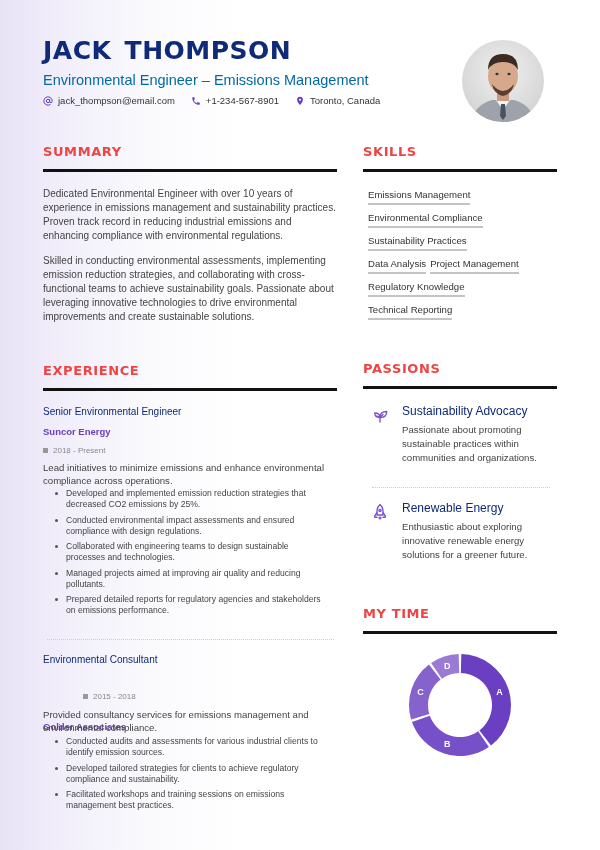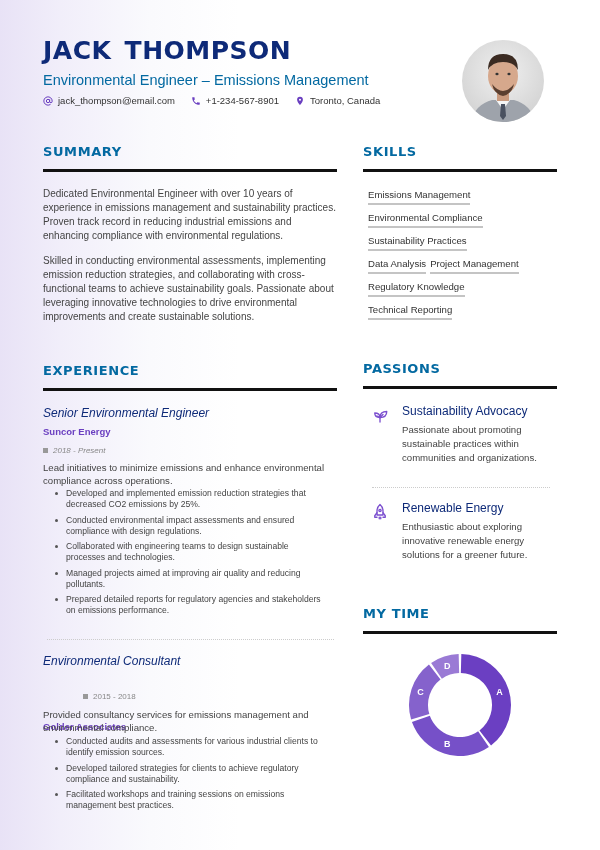--- a/index.html
+++ b/index.html
@@ -33,38 +33,38 @@
 
   .photo {
     position: absolute; left: 462px; top: 40px; width: 82px; height: 82px;
     border-radius: 50%; overflow: hidden;
     background: radial-gradient(circle at 50% 40%, #f0f0f0 0%, #d6d6d6 70%, #c8c8c8 100%);
   }
 
   
   .section-title {
     position: absolute; font-family: "DejaVu Sans", sans-serif; font-weight: bold;
-    font-size: 13px; letter-spacing: 0.6px; color: #0369a1;
+    font-size: 13px; letter-spacing: 0.6px; color: #ef4444;
   }
   .rule { position: absolute; height: 3px; background: #111; }
 
   .para {
     position: absolute; font-size: 10px; line-height: 14px; color: #444;
   }
 
   
   .skills { position: absolute; left: 368px; top: 189px; width: 190px; }
   .skill-row { display: flex; gap: 4px; margin-bottom: 7px; }
   .skill {
     font-size: 9.6px; color: #333; padding-bottom: 3px;
     border-bottom: 2px solid #c4c4c4; display: inline-block;
   }
 
   
-  .job-title { position: absolute; font-size: 12px; color: #0e2a78; font-weight: 500; font-style: italic; }
+  .job-title { position: absolute; font-size: 10px; color: #0e2a78; font-weight: 500; }
   .company { position: absolute; font-size: 9.5px; color: #6a3fc0; font-weight: bold; }
   .date { position: absolute; font-size: 8px; color: #888; display: flex; align-items: center; gap: 5px; }
   .date .sq { width: 5px; height: 5px; background: #999; display: inline-block; }
   .job-desc { position: absolute; font-size: 9.6px; line-height: 13px; color: #444; width: 290px; }
   .bullets { position: absolute; font-size: 8.6px; line-height: 11px; color: #444; width: 285px; list-style: none; }
   .bullets li { position: relative; padding-left: 23px; margin-bottom: 4.5px; }
   .bullets li::before {
     content: ""; position: absolute; left: 12px; top: 4px;
     width: 3px; height: 3px; border-radius: 50%; background: #555;
   }
@@ -149,21 +149,21 @@
     <div class="skill-row">
         <span class="skill">Technical Reporting</span>
       </div>
   </div>
 
   <div class="section-title" style="left:43px; top:363px;">EXPERIENCE</div>
   <div class="rule" style="left:43px; top:388px; width:294px;"></div>
 
   <div class="job-title" style="left:43px; top:406px;">Senior Environmental Engineer</div>
   <div class="company" style="left:43px; top:426px;">Suncor Energy</div>
-  <div class="date" style="left:43px; top:446px;font-style:italic;">
+  <div class="date" style="left:43px; top:446px;">
     <span class="sq"></span>
     <span>2018 - Present</span>
   </div>
   <div class="job-desc" style="left:43px; top:461px;">Lead initiatives to minimize emissions and enhance environmental compliance across operations.</div>
   <ul class="bullets" style="left:43px; top:488px;">
     <li>Developed and implemented emission reduction strategies that decreased CO2 emissions by 25%.</li>
     <li>Conducted environmental impact assessments and ensured compliance with design regulations.</li>
     <li>Collaborated with engineering teams to design sustainable processes and technologies.</li>
     <li>Managed projects aimed at improving air quality and reducing pollutants.</li>
     <li>Prepared detailed reports for regulatory agencies and stakeholders on emissions performance.</li>

